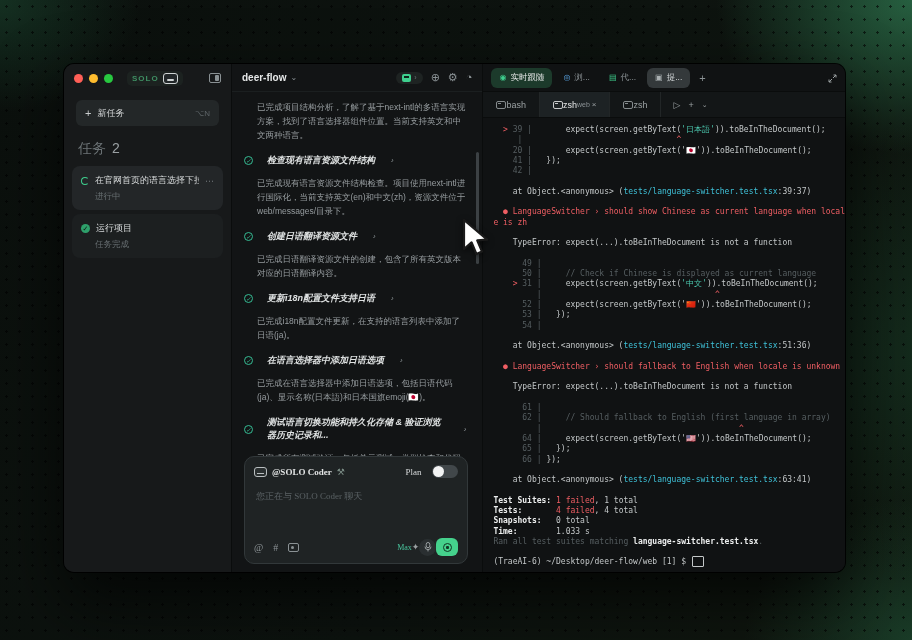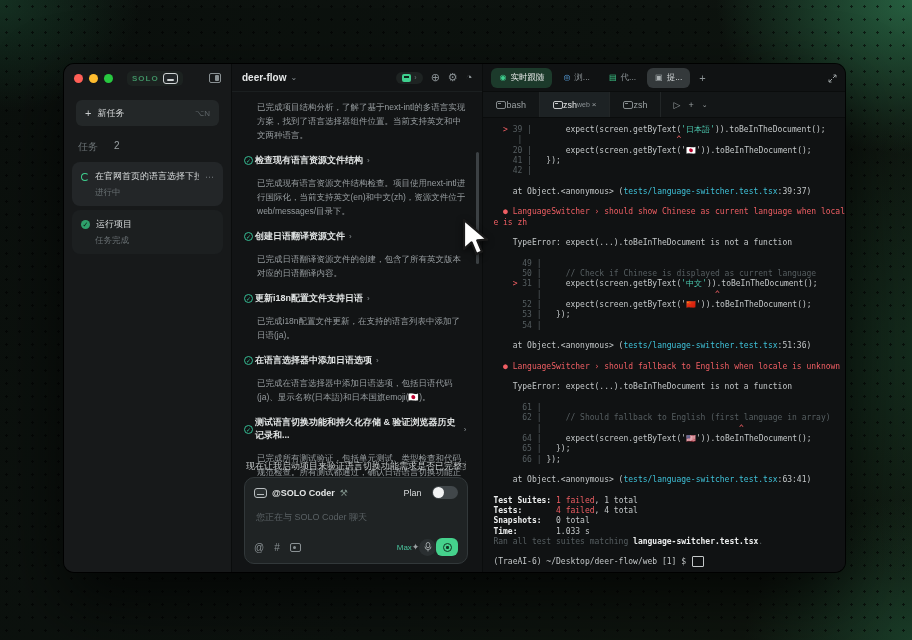--- a/index.html
+++ b/index.html
@@ -38,21 +38,21 @@
   .cassette::after { content:""; position:absolute; left:3px; right:3px; bottom:2px; height:2px; border-radius:1px; background:#cfd4d4; }
   .sb-spacer { flex:1; }
   .panel-toggle { width:12px; height:10px; border:1px solid #8a9194; border-radius:2px; position:relative; }
   .panel-toggle::after { content:""; position:absolute; right:1px; top:1px; bottom:1px; width:4px; background:#8a9194; border-radius:1px; }
 
   .new-task { margin:8px 12px 0; height:26px; background:#232728; border-radius:6px; display:flex; align-items:center; padding:0 9px; gap:6px; }
   .new-task .plus { color:#c9cdce; font-size:11px; }
   .new-task .lbl { color:#d7dadb; font-size:9px; }
   .new-task .sc { margin-left:auto; color:#5e6568; font-size:8px; }
 
-  .section-row { margin:14px 14px 4px; font-size:10px; color:#6b7275; display:flex; gap:16px; }
+  .section-row { margin:14px 14px 4px; font-size:14px; color:#6b7275; display:flex; gap:6px; }
   .section-row .cnt { color:#9aa0a3; }
 
   .task-card { margin:4px 8px 0; border-radius:8px; padding:8px 9px 7px; }
   .task-card.sel { background:#232628; }
   .task-card.idle { background:#1c1f20; }
   .tc-row { display:flex; align-items:center; gap:6px; }
   .tc-title { color:#d7dadb; font-size:9px; flex:1; white-space:nowrap; overflow:hidden; }
   .tc-more { color:#7c8386; font-size:9px; }
   .tc-status { margin:4px 0 0 14px; font-size:8.5px; color:#686f72; }
   .spin { width:8px; height:8px; border-radius:50%; border:1.5px solid #3ecf8e; border-right-color:transparent; flex:none; }
@@ -65,28 +65,28 @@
   .chat-title-chev { color:#8a9194; font-size:8px; margin-left:4px; }
   .ch-icons { margin-left:auto; display:flex; align-items:center; gap:8px; }
   .preview-pill { display:flex; align-items:center; gap:3px; background:#1e2322; border-radius:8px; padding:2px 6px; }
   .preview-pill .mon { width:9px; height:8px; background:#3ecf8e; border-radius:2px; position:relative; }
   .preview-pill .mon::after{content:"";position:absolute;left:2px;right:2px;top:2px;height:2px;background:#10231a;}
   .preview-pill .chv { color:#6b7275; font-size:7px; }
   .rnd-ic { color:#8a9194; font-size:11px; line-height:1; }
 
   .feed { position:absolute; left:0; right:0; top:28px; bottom:0; overflow:hidden; padding:8px 16px 4px 12px; }
   .feed .p { color:#969c9f; font-size:8.5px; line-height:14px; margin:0 0 10px 13px; }
-  .feed .item { display:flex; align-items:center; gap:2px; margin:12px 0 9px 0; }
+  .feed .item { display:flex; align-items:center; gap:14px; margin:12px 0 9px 0;font-style:italic; }
   .feed .item .chk { width:9px; height:9px; border-radius:50%; border:1px solid #35bd94; color:#35bd94; font-size:6px; line-height:8px; text-align:center; flex:none; }
   .feed .item .lab { color:#dfe2e2; font-size:9px; font-weight:bold; }
   .feed .item .chev { color:#8a9194; font-size:8px; margin-left:2px; }
   .partial-line { position:absolute; left:14px; right:16px; bottom:98px; height:14px; color:#c5c9ca; font-size:9px; white-space:nowrap; overflow:hidden; }
   .chat-scrollbar { position:absolute; right:3px; top:88px; width:3px; height:112px; background:#3c4144; border-radius:2px; }
 
-  .input-box { position:absolute; left:12px; right:14px; bottom:8px; height:87px; background:#1f2324; border:1px solid #32383a; border-radius:10px; padding:8px 9px; z-index:6; }
+  .input-box { position:absolute; left:12px; right:14px; bottom:8px; height:108px; background:#1f2324; border:1px solid #32383a; border-radius:10px; padding:8px 9px; z-index:6;font-family:Liberation Serif, serif; }
   .ib-head { display:flex; align-items:center; gap:5px; }
   .ib-badge { width:13px; height:10px; border:1.2px solid #b9bec0; border-radius:3px; position:relative; background:#2a2f30;}
   .ib-badge::after{content:"";position:absolute;left:2px;right:2px;bottom:1.5px;height:1.5px;background:#b9bec0;}
   .ib-agent { color:#e3e5e5; font-size:9px; font-weight:bold; }
   .ib-tools { color:#7f918a; font-size:9px; }
   .ib-plan { margin-left:auto; color:#d7dadb; font-size:9px; }
   .toggle { width:26px; height:13px; border-radius:7px; background:#41474a; margin-left:6px; position:relative; }
   .toggle .knob { position:absolute; left:1px; top:1px; width:11px; height:11px; border-radius:50%; background:#f2f3f3; }
   .ib-placeholder { margin:12px 0 0 2px; color:#5a6164; font-size:9px; }
   .ib-foot { position:absolute; left:9px; right:9px; bottom:7px; display:flex; align-items:center; gap:10px; }

